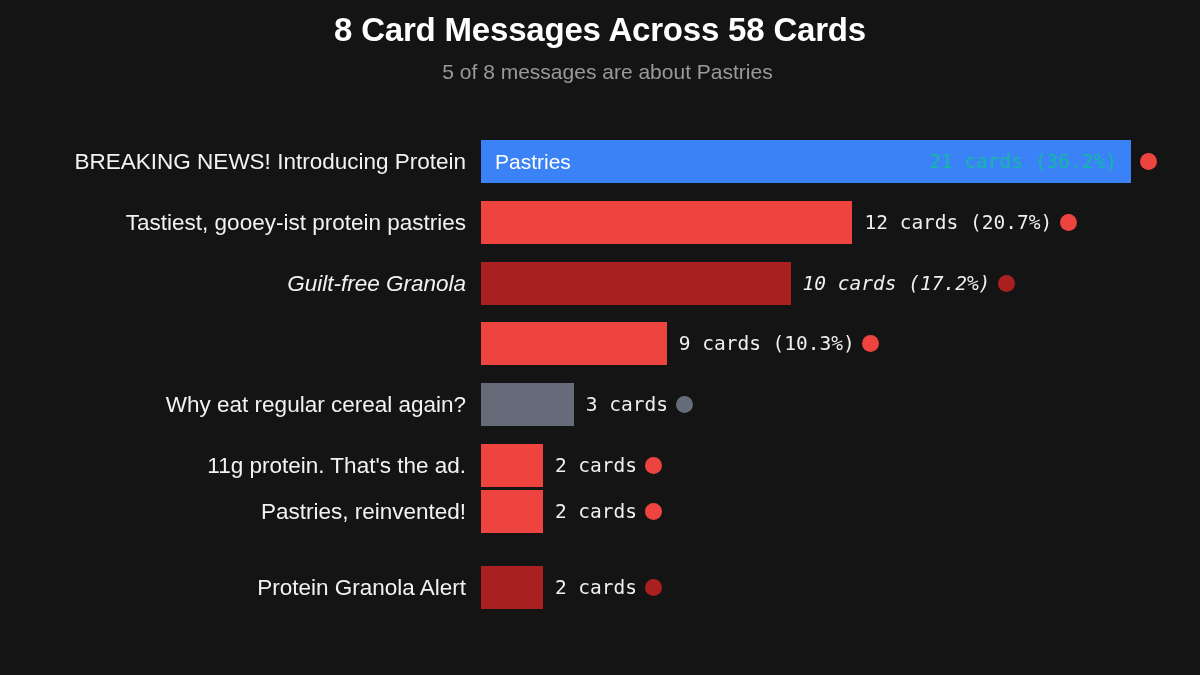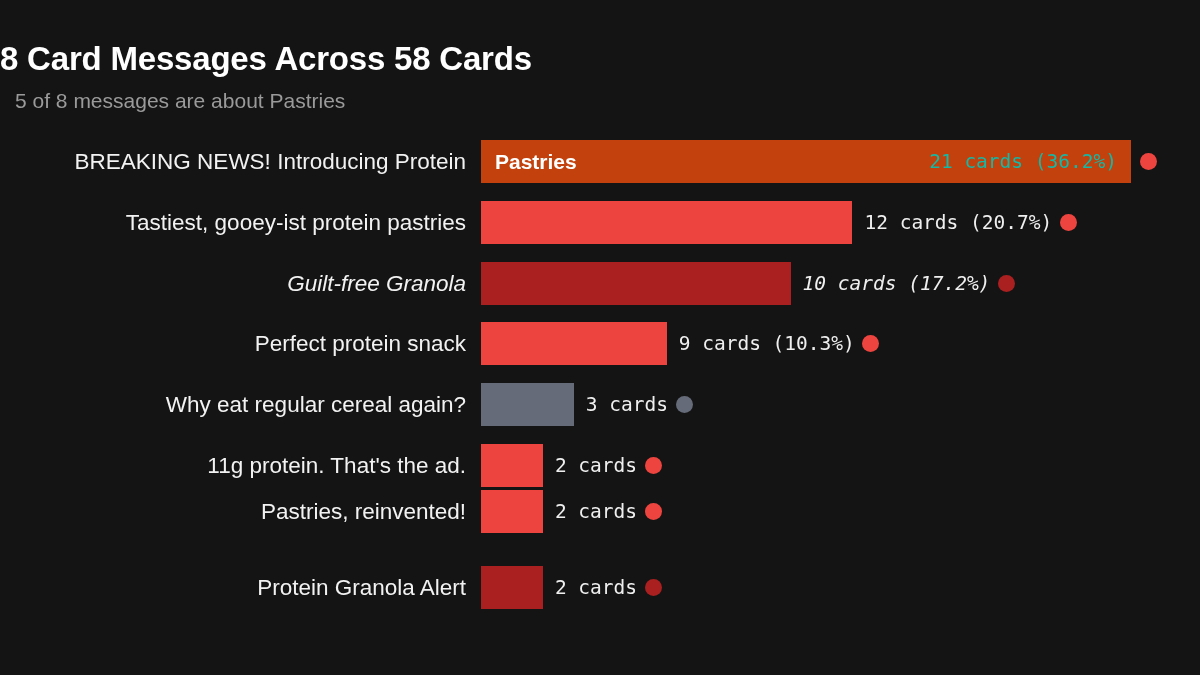--- a/index.html
+++ b/index.html
@@ -16,21 +16,22 @@
   }
 
   .chart-root {
     position: relative;
     width: 1200px;
     height: 675px;
     box-sizing: border-box;
   }
 
   .title-block {
-    padding-top: 40px;
+    text-align: center;
+    padding-top: 11px;
   }
   .chart-title {
     font-size: 33px;
     font-weight: bold;
     color: #ffffff;
     letter-spacing: -0.2px;
     line-height: 1.18;
     margin: 0;
   }
   .chart-subtitle {
@@ -119,40 +120,39 @@
 <div class="chart-root">
 
   <div class="title-block">
     <h1 class="chart-title">8 Card Messages Across 58 Cards</h1>
     <h2 class="chart-subtitle">5 of 8 messages are about Pastries</h2>
   </div>
 
   <div class="plot-area" id="plot-area">
       <div class="bar-row" style="top: 0px;">
         <div class="row-label">BREAKING NEWS! Introducing Protein</div>
-        <div class="bar" style="width: 650px; background: #c2410c; font-weight: bold;">
+        <div class="bar" style="width: 650px; background: #3b82f6;">
           <span class="bar-inner-label">Pastries</span>
         </div>
         <div class="value-label inside" style="left: 1117px; transform: translateX(-100%);">21 cards (36.2%)</div>
         <span class="dot" style="left: 1140px; background: rgb(238, 68, 63);"></span>
       </div>
       <div class="bar-row" style="top: 60.8px;">
         <div class="row-label">Tastiest, gooey-ist protein pastries</div>
         <div class="bar" style="width: 371.429px; background: rgb(238, 68, 63);"></div>
         <div class="value-label" style="left: 864.429px;">12 cards (20.7%)</div>
         <span class="dot" style="left: 1059.63px; background: rgb(238, 68, 63);"></span>
       </div>
       <div class="bar-row" style="top: 121.6px; font-style: italic;">
         <div class="row-label">Guilt-free Granola</div>
         <div class="bar" style="width: 309.524px; background: rgb(170, 31, 31);"></div>
         <div class="value-label" style="left: 802.524px;">10 cards (17.2%)</div>
         <span class="dot" style="left: 997.724px; background: rgb(170, 31, 31);"></span>
       </div>
       <div class="bar-row" style="top: 182.4px;">
-        <div class="row-label">Perfect protein snack</div>
         <div class="bar" style="width: 185.714px; background: rgb(238, 68, 63);"></div>
         <div class="value-label" style="left: 678.714px;">9 cards (10.3%)</div>
         <span class="dot" style="left: 862.214px; background: rgb(238, 68, 63);"></span>
       </div>
       <div class="bar-row" style="top: 243.2px;">
         <div class="row-label">Why eat regular cereal again?</div>
         <div class="bar" style="width: 92.8571px; background: rgb(101, 107, 120);"></div>
         <div class="value-label" style="left: 585.857px;">3 cards</div>
         <span class="dot" style="left: 675.757px; background: rgb(101, 107, 120);"></span>
       </div>

